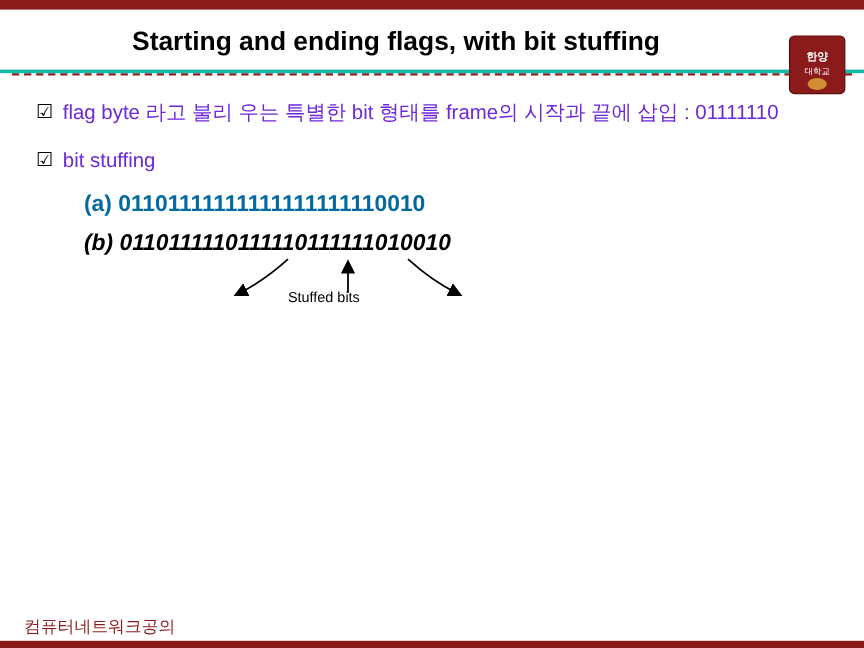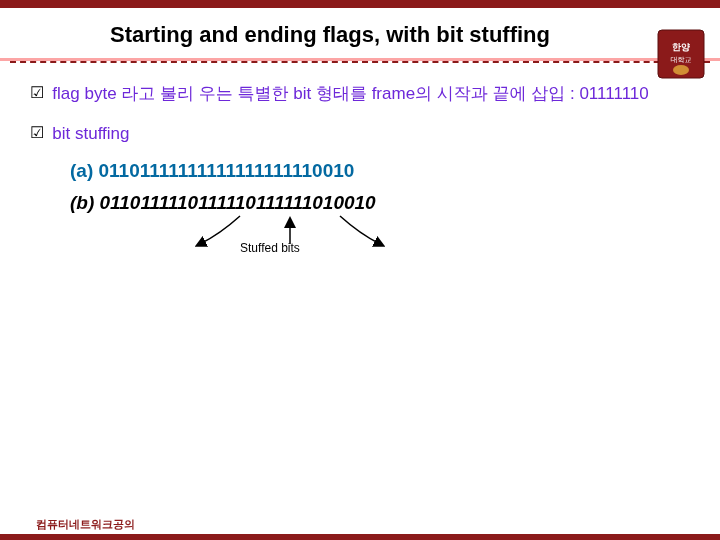--- a/index.html
+++ b/index.html
@@ -27,21 +27,21 @@
       height: 8px;
     }
 
     
     .title-area {
       display: flex;
       align-items: center;
       justify-content: center;
       padding: 14px 80px 10px 20px;
       position: relative;
-      border-bottom: 3px solid #fca5a5;
+      border-bottom: 3px solid #14b8a6;
     }
 
     .slide-title {
       font-size: 22px;
       font-weight: bold;
       color: #000;
       text-align: center;
     }
 
     
@@ -126,24 +126,23 @@
       left: 0;
       width: 500px;
       height: 40px;
     }
 
     
     .footer {
       position: absolute;
       bottom: 8px;
       left: 20px;
-      font-size: 11px;
+      font-size: 14px;
       color: #8B1A1A;
-      font-weight: bold;
-      margin-left: 16px;
+      font-weight: normal;
     }
 
     .bottom-bar {
       position: absolute;
       bottom: 0;
       width: 100%;
       height: 6px;
       background: #8B1A1A;
     }
   </style>

